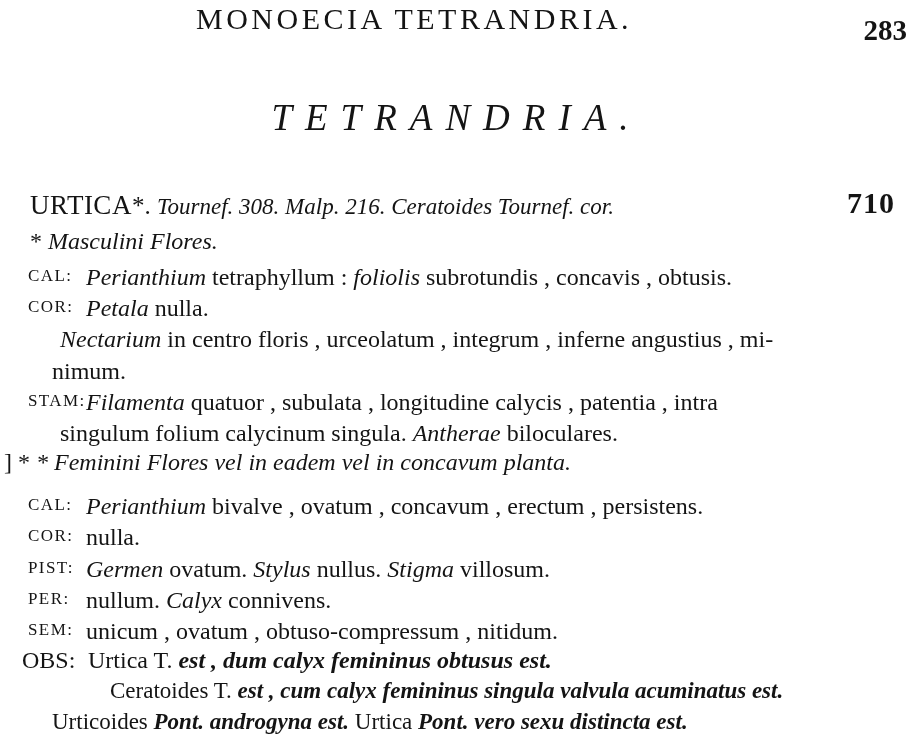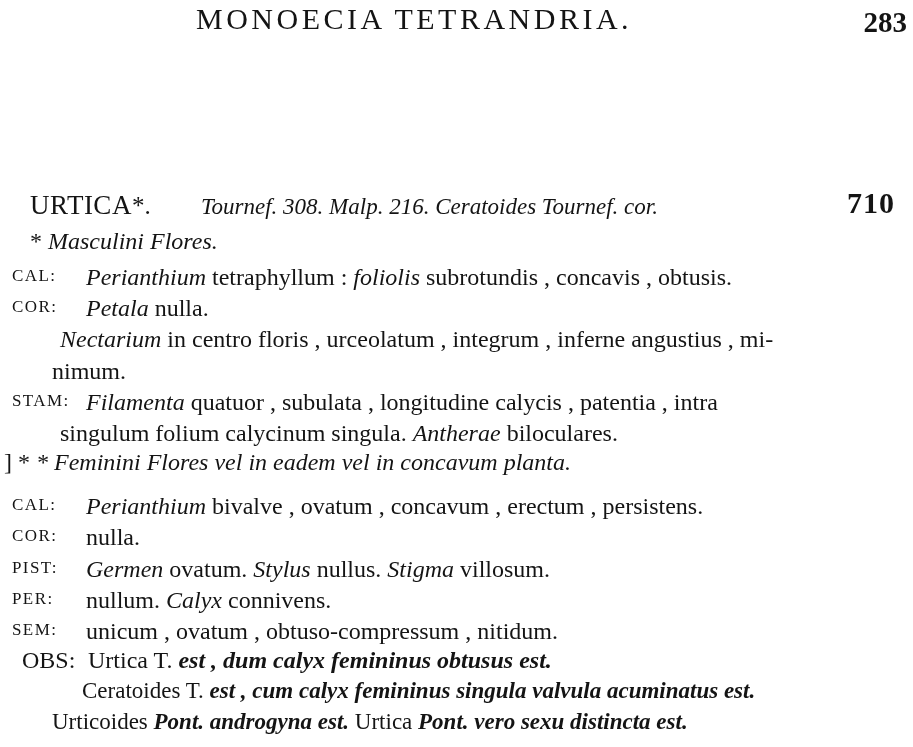--- a/index.html
+++ b/index.html
@@ -35,21 +35,21 @@
     left: 196px;
     top: 0px;
     font-size: 30px;
     letter-spacing: 3.5px;
     font-family: "Liberation Serif", serif;
     white-space: nowrap;
   }
   .folio {
     position: absolute;
     right: 6px;
-    top: 4px;
+    top: 12px;
     font-size: 29px;
     font-weight: bold;
     letter-spacing: 0px;
     font-family: "Liberation Serif", serif;
   }
 
   
   .order-heading {
     position: absolute;
     left: 0;
@@ -75,21 +75,21 @@
     height: 38px;
     padding-left: 30px;
     font-size: 25px;
     white-space: nowrap;
   }
   .genus-name {
     font-size: 27px;
     letter-spacing: 0.5px;
   }
   .ital { font-style: italic; }
-  .small-it { font-style: italic; font-size: 23px; margin-left: 44px; }
+  .small-it { font-style: italic; font-size: 23px; }
   .genus-num {
     position: absolute;
     right: 18px;
     top: -4px;
     font-size: 30px;
     font-weight: bold;
     letter-spacing: 1px;
   }
 
   .subhead {
@@ -113,21 +113,21 @@
   .row {
     position: relative;
     padding-left: 86px;
     font-size: 24px;
     line-height: 1.30;
     min-height: 31px;
     white-space: nowrap;
   }
   .row .tag {
     position: absolute;
-    left: 12px;
+    left: 28px;
     top: 3px;
     font-size: 17px;
     letter-spacing: 1.4px;
     font-variant: small-caps;
     font-family: "Liberation Serif", serif;
   }
   .cont {
     padding-left: 52px;
     font-size: 24px;
     line-height: 1.30;
@@ -135,21 +135,21 @@
     white-space: nowrap;
   }
   .cont.mid { padding-left: 60px; }
   .obs-line {
     padding-left: 88px;
     font-size: 24px;
     min-height: 31px;
     white-space: nowrap;
   }
   .obs-sub {
-    padding-left: 82px;
+    padding-left: 110px;
     font-size: 23px;
     min-height: 31px;
     white-space: nowrap;
   }
   .obs-sub2 {
     padding-left: 52px;
     font-size: 23px;
     min-height: 31px;
     white-space: nowrap;
   }
@@ -158,20 +158,21 @@
 </head>
 <body>
 
 <div class="page">
 
   <div class="runhead">
     <div class="runhead-title">MONOECIA TETRANDRIA.</div>
     <div class="folio">283</div>
   </div>
 
+  <div class="order-heading">TETRANDRIA.</div>
 
   <div class="content">
 
     <div class="genus-line">
       <span class="genus-name">URTICA</span><span>*.</span>
       <span class="small-it">Tournef. 308. Malp. 216. Ceratoides Tournef. cor.</span>
       <span class="genus-num">710</span>
     </div>
 
     <div class="subhead">

